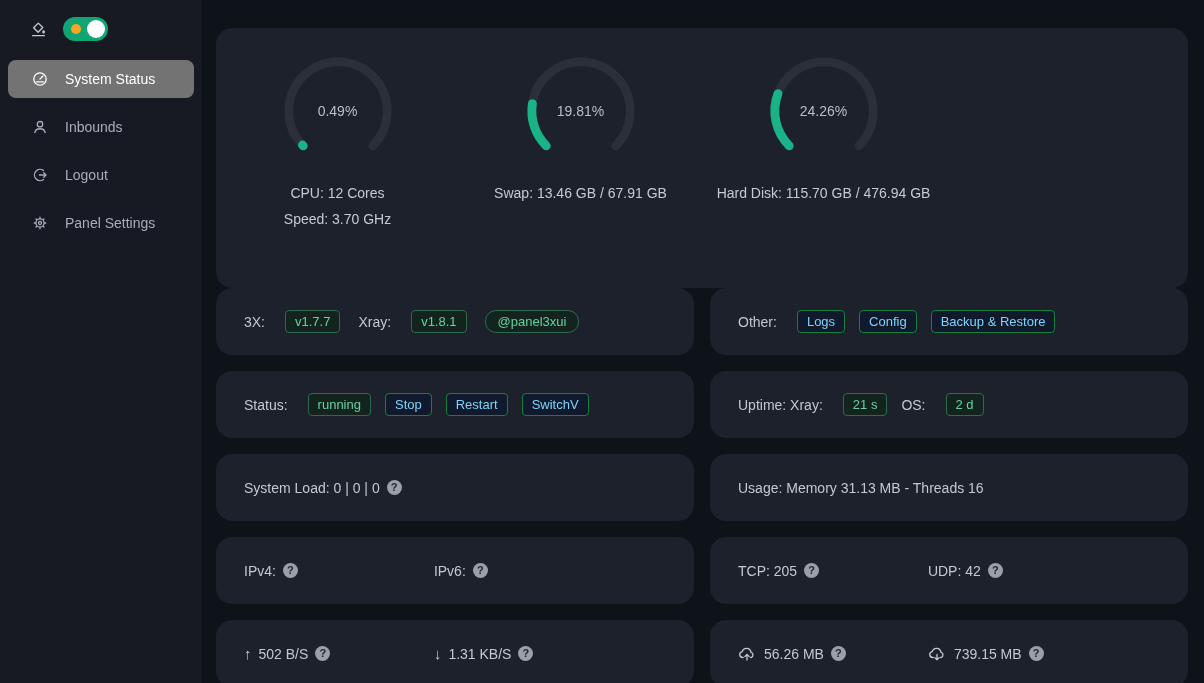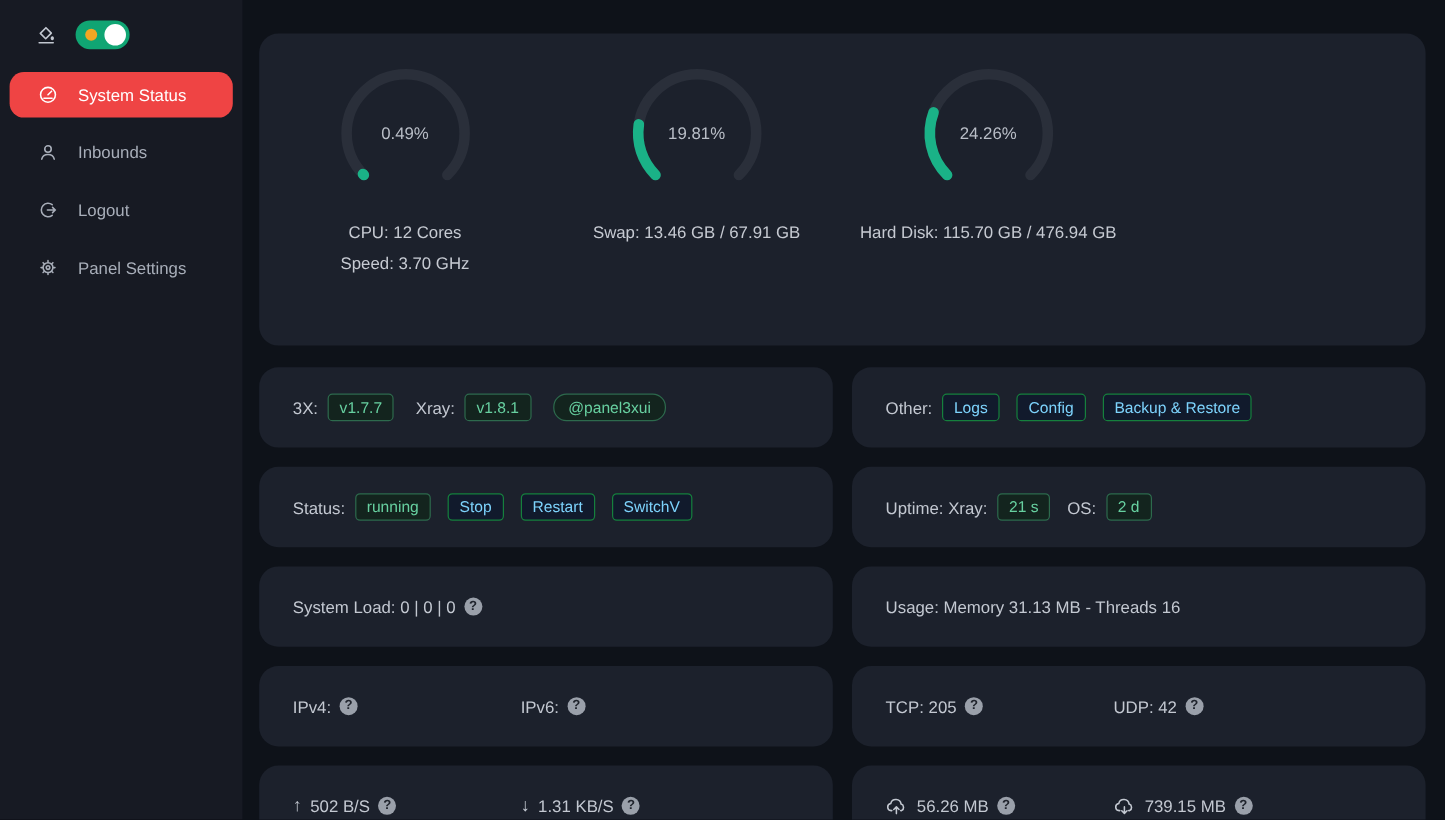--- a/index.html
+++ b/index.html
@@ -17,40 +17,40 @@
   .theme-ic { display:inline-flex; }
   .switch { position:relative; width:45px; height:24px; border-radius:12px; background:#10a573; cursor:pointer; }
   .switch .sun { position:absolute; left:8px; top:7px; width:10px; height:10px; border-radius:50%; background:#f5a623; }
   .switch .knob { position:absolute; right:3px; top:3px; width:18px; height:18px; border-radius:50%; background:#ffffff; }
   .menu { display:flex; flex-direction:column; gap:10px; }
   .menu-item {
     display:flex; align-items:center; gap:17px;
     height:38px; margin:0 8px; padding-left:24px;
     border-radius:8px; color:#a8aeb9; cursor:pointer;
   }
-  .menu-item.active { background:#ef4444; color:#ffffff;border-radius:12px; }
+  .menu-item.active { background:#737373; color:#ffffff; }
   .menu-item .micon { display:inline-flex; width:16px; justify-content:center; }
   .menu-item svg { stroke:#a8aeb9; }
   .menu-item.active svg { stroke:#ffffff; }
   
   .main { flex:1; padding:28px 16px 16px 14px; }
   .card { background:#1c212c; border-radius:16px; }
-  .big-card { height:260px; display:grid; grid-template-columns:repeat(4,1fr); justify-items:center; padding-top:24px; margin-bottom:18px; }
+  .big-card { height:260px; display:grid; grid-template-columns:repeat(4,1fr); justify-items:center; padding-top:24px; }
   .gauge-block { display:flex; flex-direction:column; align-items:center; }
   .gauge { position:relative; width:118px; height:118px; }
   .gauge svg { width:118px; height:118px; }
   .gauge-track { fill:none; stroke:#2a2f3a; stroke-width:9; stroke-linecap:round; }
   .gauge-fill { fill:none; stroke:#1ab287; stroke-width:9; stroke-linecap:round; }
   .gauge-pct { position:absolute; left:0; top:0; width:100%; height:100%; display:flex; align-items:center; justify-content:center; color:#b9bec7; }
   .gauge-label { margin-top:10px; text-align:center; color:#c6cad2; line-height:26px; }
   
   .grid { display:grid; grid-template-columns:1fr 1fr; gap:16px; }
   .row-card { height:67px; display:flex; align-items:center; padding:0 28px; }
   .lbl { color:#c3c8d1; white-space:nowrap; }
-  .gap-s { margin-left:8px; } .gap-m { margin-left:14px; } .gap-l { margin-left:18px; }
+  .gap-s { margin-left:20px; } .gap-m { margin-left:14px; } .gap-l { margin-left:18px; }
   .tag {
     display:inline-block; padding:1px 9px; border-radius:4px;
     font-size:13px; line-height:19px; white-space:nowrap;
   }
   .tag.green { color:#67d0a0; background:#13241e; border:1px solid #2d6a4d; }
   .tag.blue  { color:#7dd3fc; background:#111a2c; border:1px solid #15803d; cursor:pointer; }
   .tag.pill  { border-radius:11px; padding:1px 12px; }
   .qicon {
     display:inline-block; width:15px; height:15px; margin-left:7px;
     border-radius:50%; background:#9aa0aa; color:#20242d;

